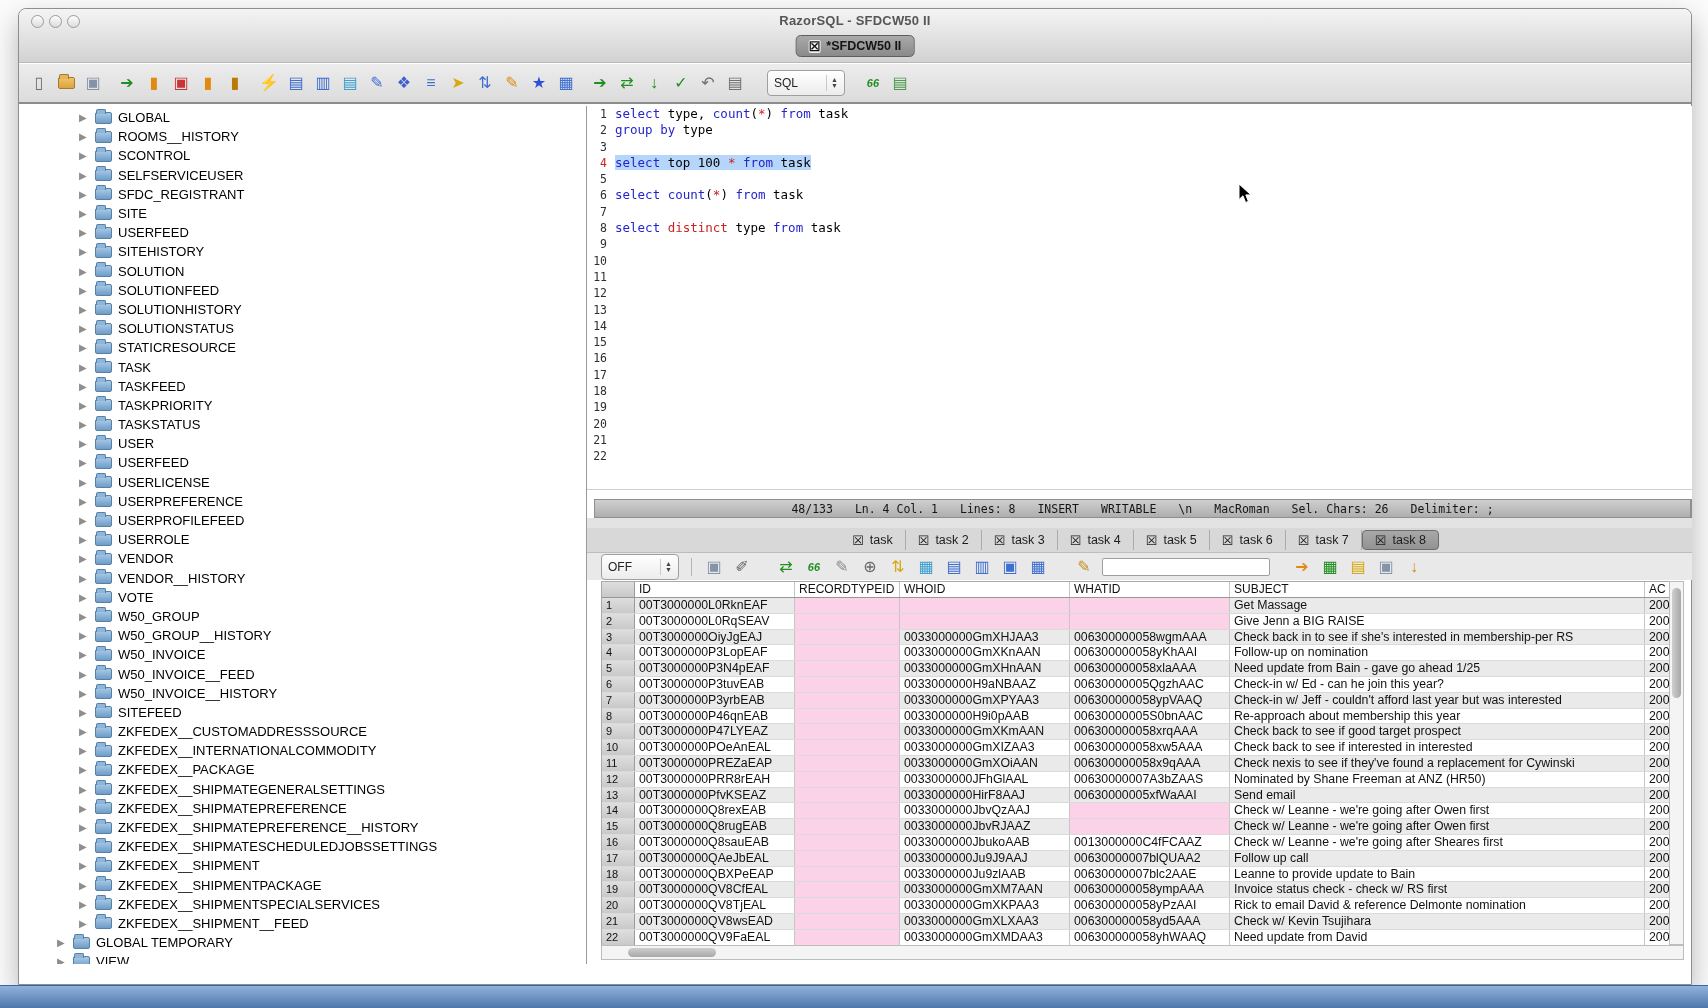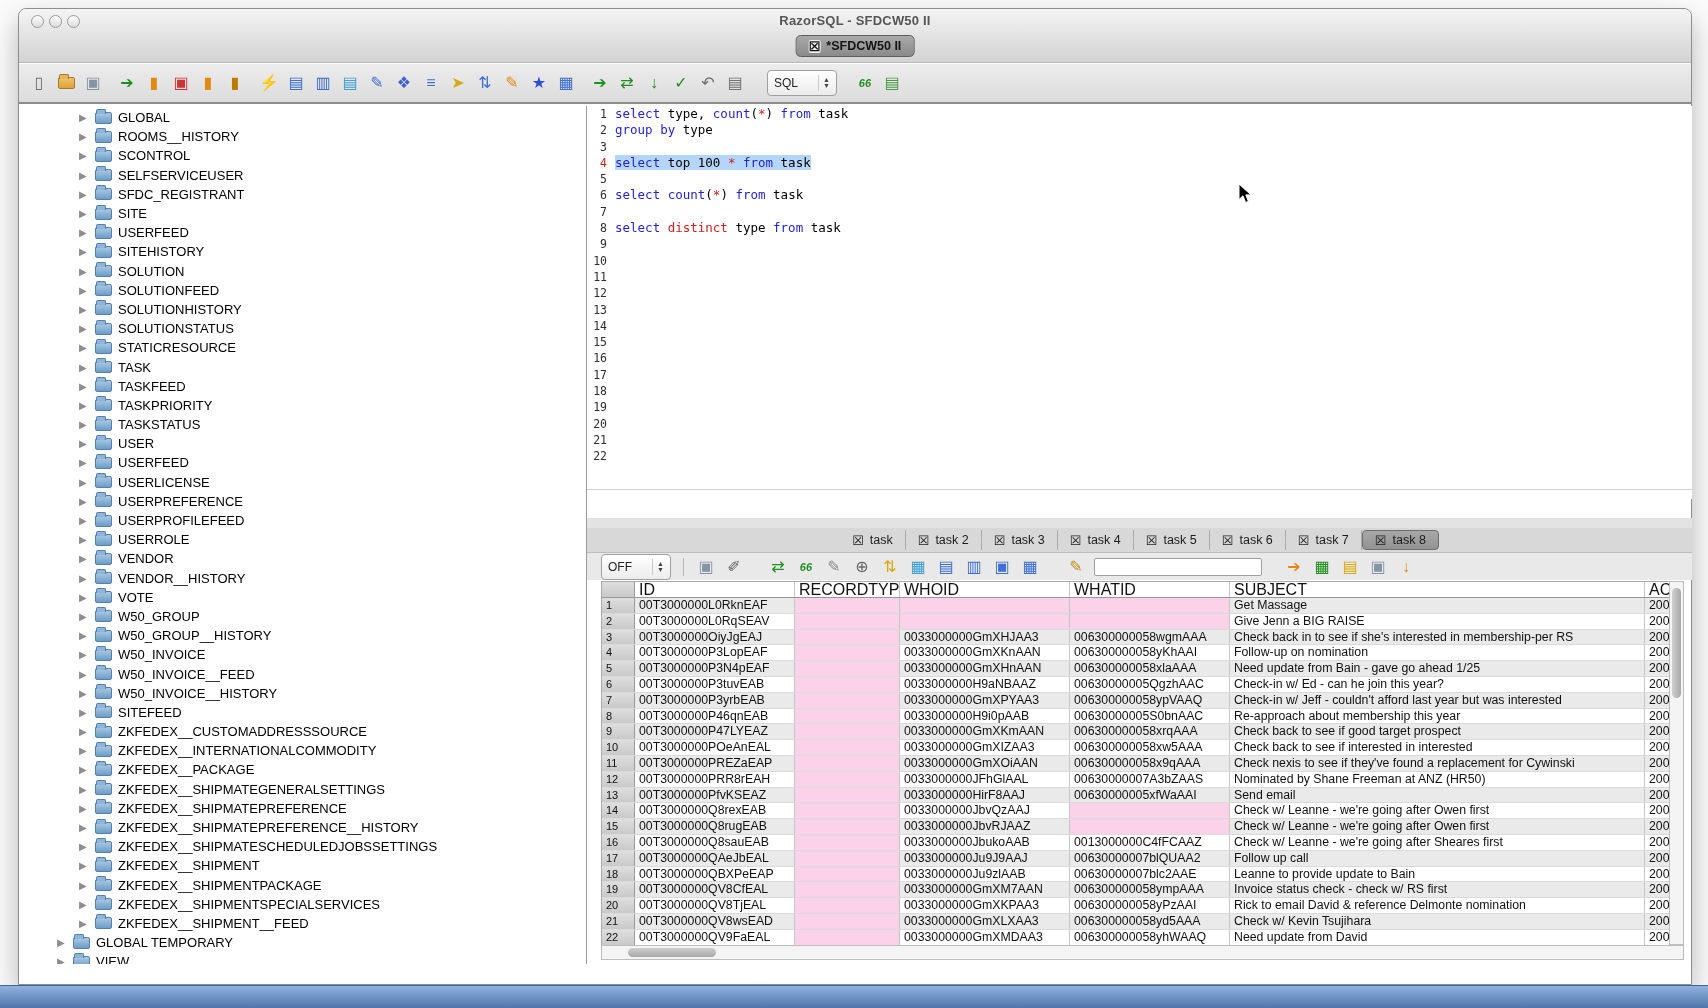--- a/index.html
+++ b/index.html
@@ -31,21 +31,21 @@
   .tbi{width:20px;height:20px;display:flex;align-items:center;justify-content:center;
        font-size:16px;line-height:20px;cursor:default;}
   .folder{position:relative;width:17px;height:12px;background:linear-gradient(#f0c26a,#dca33c);
           border:1px solid #a57а28;border:1px solid #a57a28;border-radius:2px;}
   .folder:before{content:"";position:absolute;left:0;top:-4px;width:8px;height:4px;
           background:#e7b558;border:1px solid #a57a28;border-bottom:none;border-radius:2px 2px 0 0;}
   .bluefolder{background:linear-gradient(#a8c9e6,#6f9cc6);border-color:#5580a8;}
   .bluefolder:before{background:#8fb6d9;border-color:#5580a8;}
   .sqlselect,.offselect{height:22px;background:linear-gradient(#ffffff,#ececec);
        border:1px solid #9f9f9f;border-radius:4px;display:flex;align-items:center;
-       font-size:12px;padding:12px 6px;gap:20px;color:#222;}
+       font-size:12px;padding:12px 6px;gap:28px;color:#222;}
   .stepper{display:flex;flex-direction:column;font-size:7px;line-height:6px;color:#444;
        border-left:1px solid #c9c9c9;padding-left:4px;height:16px;justify-content:center;}
   
   .content{position:absolute;left:0;top:97px;width:100%;height:858px;background:#fff;}
   .vdivider{position:absolute;left:567px;top:0;width:1px;height:858px;background:#9a9a9a;}
   
   .tree{position:absolute;left:2px;top:2px;width:563px;height:856px;overflow:hidden;
         font-size:13px;}
   .trow{display:flex;align-items:center;height:19.2px;gap:6px;padding-left:58px;white-space:nowrap;}
   .trow.outer{padding-left:36px;}
@@ -80,21 +80,21 @@
   .rtoolbar{position:absolute;left:568px;top:447px;width:1105px;height:27px;background:#e9e9e9;
             display:flex;align-items:center;padding-left:14px;gap:8px;}
   .rdiv{width:1px;height:18px;background:#b5b5b5;margin:0 4px;}
   .searchbox{width:168px;height:18px;border:1px solid #9f9f9f;background:#fff;border-radius:2px;
             font-size:12px;padding:0 4px;font-family:"Liberation Sans",sans-serif;}
   .quotes66{font-size:11px;font-weight:bold;font-style:italic;}
   
   .grid{position:absolute;left:582px;top:475px;width:1068px;background:#fff;
         font-size:12.3px;border-top:1px solid #aaa;border-left:1px solid #aaa;}
   .gr{display:flex;height:15.8px;line-height:15.6px;white-space:nowrap;}
-  .gr.head{height:16px;background:#fff;font-size:16px;border-bottom:1px solid #979797;}
+  .gr.head{height:16px;background:#fff;font-size:12px;border-bottom:1px solid #979797;}
   .gc{overflow:hidden;padding:0 4px;border-right:1px solid #c6c6c6;flex:none;}
   .c0{width:33px;padding:0 0 0 4px;background:linear-gradient(#dedede,#c9c9c9);
       border-right:1px solid #9b9b9b;font-size:11px;}
   .c1{width:160px}.c2{width:105px}.c3{width:170px}.c4{width:160px}.c5{width:415px}
   .c6{width:25px;border-right:none;}
   .gr:nth-child(even):not(.head){background:#eaeaea;}
   .gr .null{background:#fbd2e8;}
   .gr.head .c0{background:linear-gradient(#dedede,#c9c9c9);}
   .gr:not(.head){border-bottom:1px solid #dadada;}
   
@@ -433,20 +433,31 @@
           <div class="eline"><span class="lnum">15</span><span class="code"></span></div>
           <div class="eline"><span class="lnum">16</span><span class="code"></span></div>
           <div class="eline"><span class="lnum">17</span><span class="code"></span></div>
           <div class="eline"><span class="lnum">18</span><span class="code"></span></div>
           <div class="eline"><span class="lnum">19</span><span class="code"></span></div>
           <div class="eline"><span class="lnum">20</span><span class="code"></span></div>
           <div class="eline"><span class="lnum">21</span><span class="code"></span></div>
           <div class="eline"><span class="lnum">22</span><span class="code"></span></div>
         </div>
       <div class="hscroll-ed"></div>
+      <div class="edstatus" id="ed-status">
+          <span>48/133</span>
+          <span>Ln. 4 Col. 1</span>
+          <span>Lines: 8</span>
+          <span>INSERT</span>
+          <span>WRITABLE</span>
+          <span>\n</span>
+          <span>MacRoman</span>
+          <span>Sel. Chars: 26</span>
+          <span>Delimiter: ;</span>
+        </div>
       <div class="gap9"></div>
 
       <div class="rtabs" id="rtabs">
           <div class="rtab">
             <span class="x">☒</span>
             <span>task</span>
           </div>
           <div class="rtab">
             <span class="x">☒</span>
             <span>task 2</span>

